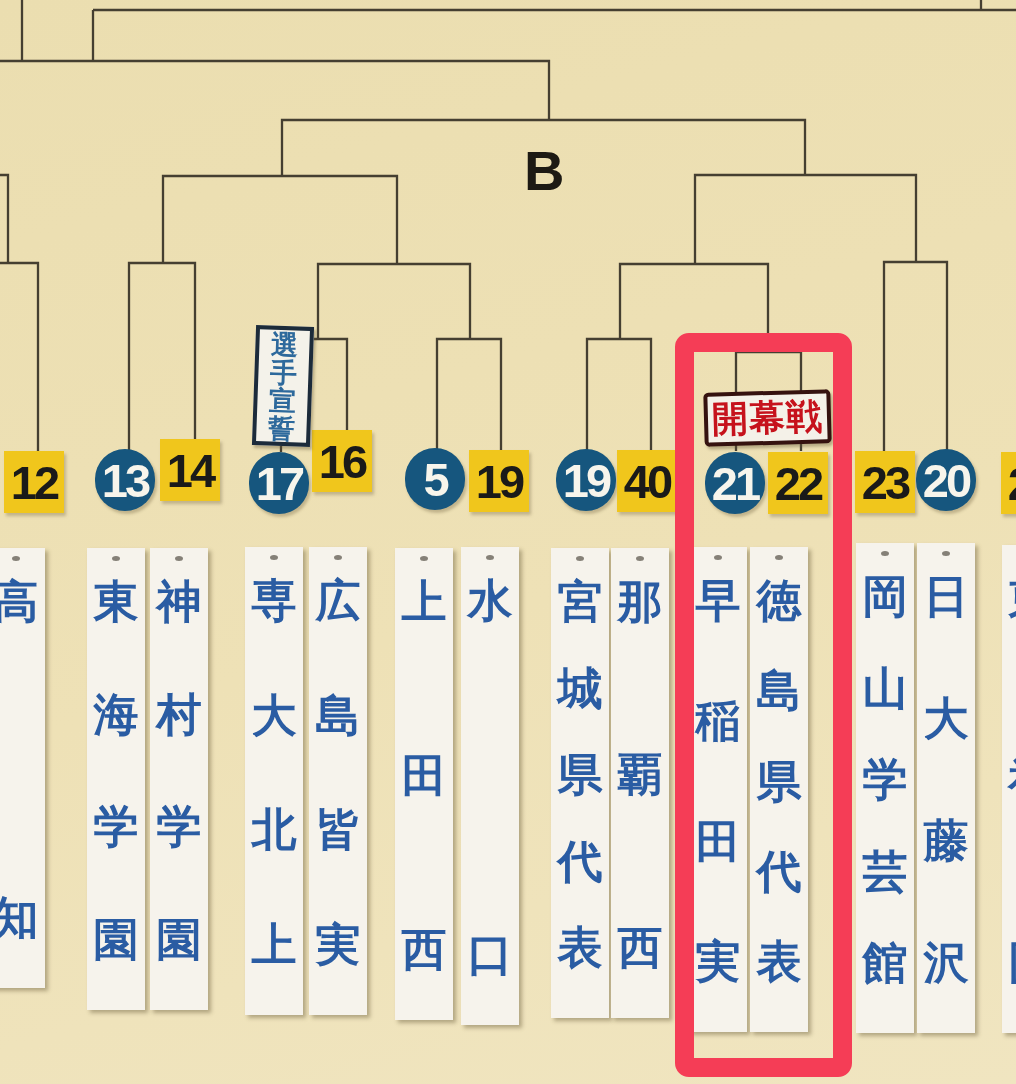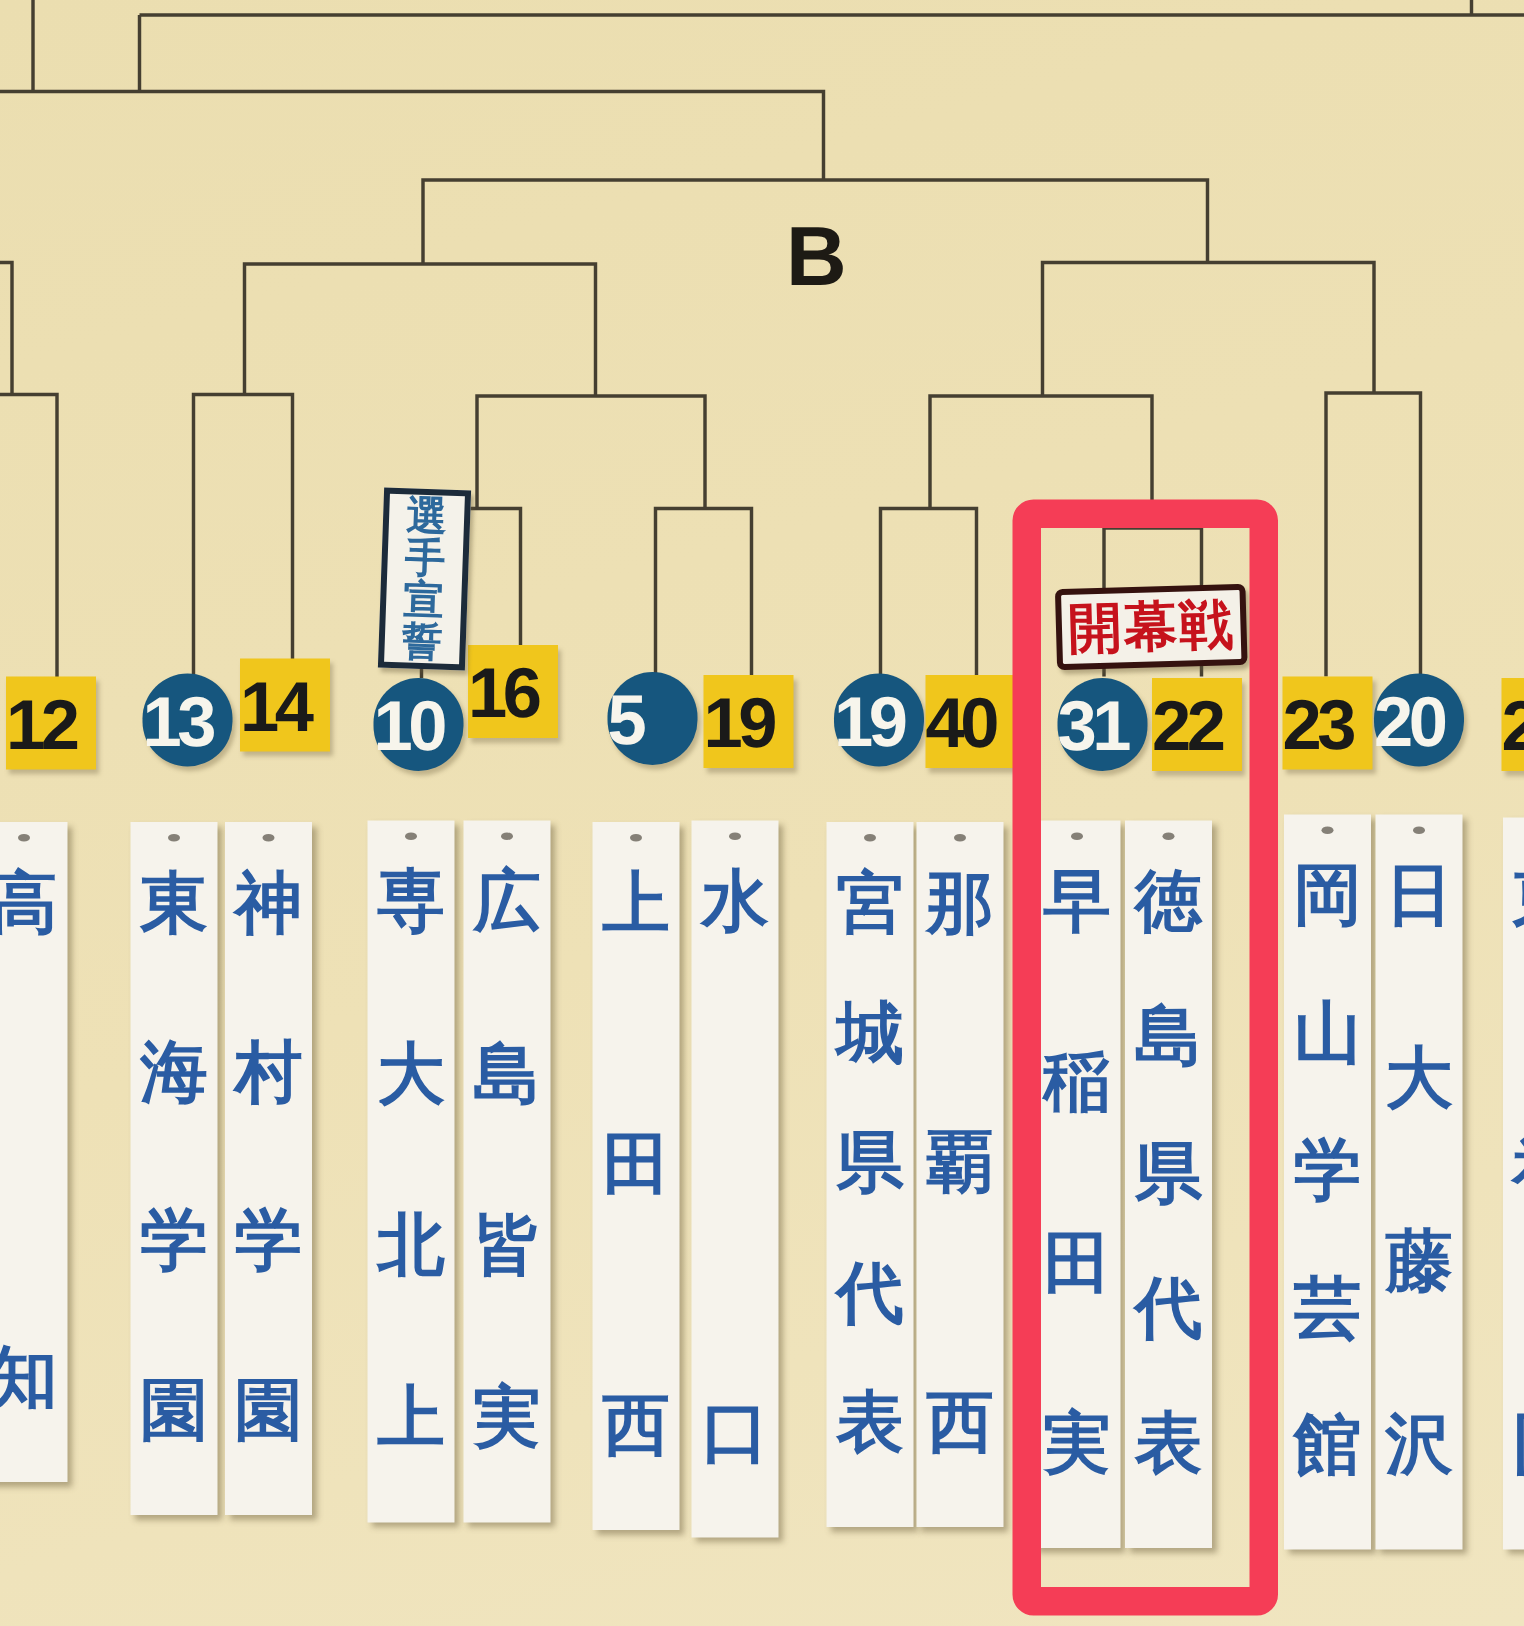--- a/index.html
+++ b/index.html
@@ -5,21 +5,21 @@
   html,body{margin:0;padding:0;}
   body{width:1016px;height:1084px;overflow:hidden;
        font-family:"Liberation Sans","DejaVu Sans",sans-serif;}
   .board{position:relative;width:1016px;height:1084px;overflow:hidden;
          background:linear-gradient(165deg,#ebdeb0 0%,#eee1b6 55%,#f0e5c0 100%);}
   .bracket{position:absolute;left:0;top:0;z-index:1;}
   .bracket path{stroke:#453f31;stroke-width:2.3;fill:none;}
   .block-label{position:absolute;left:524px;top:138px;z-index:2;
                font-size:56px;font-weight:700;color:#1d1a14;letter-spacing:0px;}
   
-  .tile{position:absolute;width:60px;height:62px;z-index:3;text-align:left;
+  .tile{position:absolute;width:60px;height:62px;z-index:3;text-align:center;
         font-size:47px;font-weight:700;line-height:63px;letter-spacing:-3px;
         box-shadow:2px 3px 3px rgba(110,95,60,.35);}
   .tile.yellow{background:#f0c61c;color:#1a1a19;}
   .tile.blue{background:#16567e;color:#f7f5ec;border-radius:30px;}
   
   .strip{position:absolute;width:58px;z-index:2;background:#f6f3ec;
          box-shadow:3px 3px 4px rgba(105,92,58,.45);
          display:flex;flex-direction:column;justify-content:space-between;
          padding:30px 0 46px 0;box-sizing:border-box;}
   .strip::before{content:"";position:absolute;top:8px;left:50%;margin-left:-4px;
@@ -68,27 +68,27 @@
     <path d="M587 451 V339 H651 V451"></path>
     <path d="M736 451 V352 H801 V451"></path>
     <path d="M884 451 V262 H947 V450"></path>
   </svg>
 
   <div class="block-label">B</div>
 
   <div class="tile yellow" style="left:4px;top:451px">12</div>
   <div class="tile blue" style="left:95px;top:449px">13</div>
   <div class="tile yellow" style="left:160px;top:439px">14</div>
-  <div class="tile blue" style="left:249px;top:452px">10</div>
+  <div class="tile blue" style="left:249px;top:452px">17</div>
   <div class="tile yellow" style="left:312px;top:430px">16</div>
   <div class="tile blue" style="left:405px;top:448px">5</div>
   <div class="tile yellow" style="left:469px;top:450px">19</div>
   <div class="tile blue" style="left:556px;top:449px">19</div>
   <div class="tile yellow" style="left:617px;top:450px">40</div>
-  <div class="tile blue" style="left:705px;top:452px">31</div>
+  <div class="tile blue" style="left:705px;top:452px">21</div>
   <div class="tile yellow" style="left:768px;top:452px">22</div>
   <div class="tile yellow" style="left:855px;top:451px">23</div>
   <div class="tile blue" style="left:916px;top:449px">20</div>
   <div class="tile yellow" style="left:1001px;top:452px">25</div>
 
   <div class="strip" style="left:-13px;top:548px;height:440px">
     <span class="vchar">高</span>
     <span class="vchar">知</span>
   </div>
   <div class="strip" style="left:87px;top:548px;height:462px">

